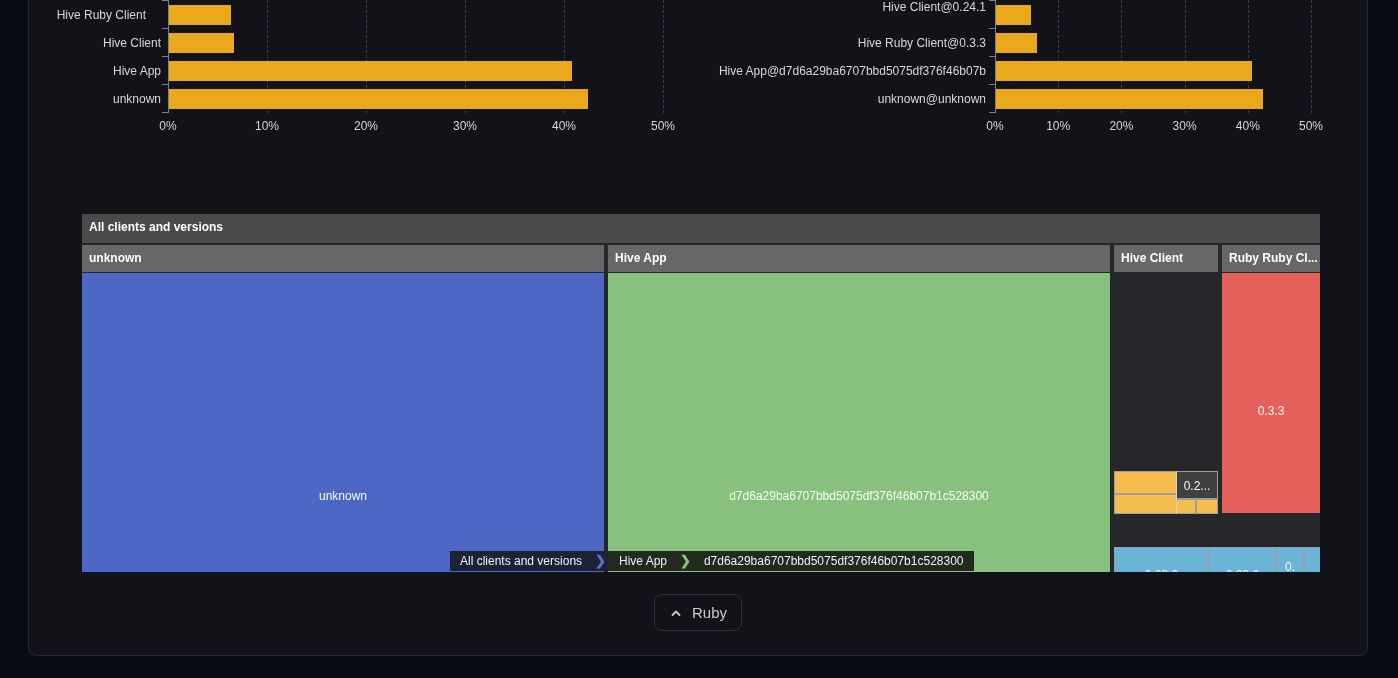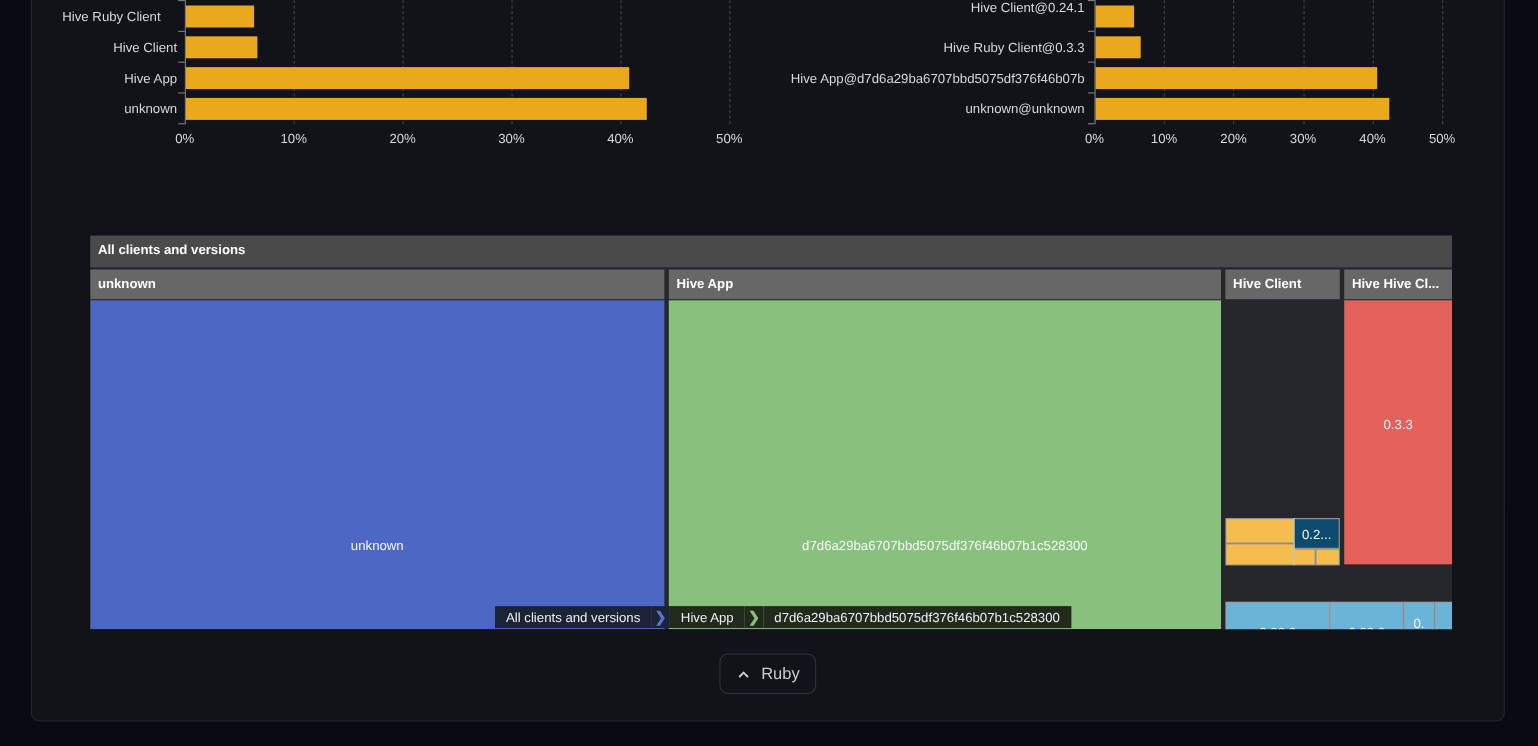--- a/index.html
+++ b/index.html
@@ -108,29 +108,29 @@
       <div class="tm-node tm-header" style="left: 0px; top: 31px; width: 522px; height: 27px; background: rgb(103, 103, 103);">unknown</div>
       <div class="tm-node tm-cell" style="left: 0px; top: 59px; width: 522px; height: 299px; background: rgb(77, 104, 196);">
         <span class="lbl" style="top: 216px;">unknown</span>
       </div>
       <div class="tm-node tm-header" style="left: 526px; top: 31px; width: 502px; height: 27px; background: rgb(103, 103, 103);">Hive App</div>
       <div class="tm-node tm-cell" style="left: 526px; top: 59px; width: 502px; height: 299px; background: rgb(135, 193, 125);">
         <span class="lbl" style="top: 216px;">d7d6a29ba6707bbd5075df376f46b07b1c528300</span>
       </div>
       <div class="tm-node tm-header" style="left: 1032px; top: 31px; width: 104px; height: 27px; background: rgb(103, 103, 103);">Hive Client</div>
       <div class="tm-node tm-cell outlined" style="left: 1033px; top: 258px; width: 61px; height: 21px; background: rgb(245, 189, 77);"></div>
-      <div class="tm-node tm-cell outlined" style="left: 1095px; top: 258px; width: 40px; height: 26px; background: #0c4a6e;">
+      <div class="tm-node tm-cell outlined" style="left: 1095px; top: 258px; width: 40px; height: 26px; background: #404040;">
         <span class="lbl" style="top: 7px;">0.2...</span>
       </div>
       <div class="tm-node tm-cell outlined" style="left: 1033px; top: 281px; width: 61px; height: 18px; background: rgb(245, 189, 77);"></div>
       <div class="tm-node tm-cell outlined" style="left: 1095px; top: 286px; width: 18px; height: 13px; background: rgb(245, 189, 77);"></div>
       <div class="tm-node tm-cell outlined" style="left: 1115px; top: 286px; width: 20px; height: 13px; background: rgb(245, 189, 77);"></div>
-      <div class="tm-node tm-header" style="left: 1140px; top: 31px; width: 98px; height: 27px; background: rgb(103, 103, 103);">Hive Hive Cl...</div>
+      <div class="tm-node tm-header" style="left: 1140px; top: 31px; width: 98px; height: 27px; background: rgb(103, 103, 103);">Ruby Ruby Cl...</div>
       <div class="tm-node tm-cell" style="left: 1140px; top: 59px; width: 98px; height: 240px; background: rgb(228, 96, 90);">
-        <span class="lbl" style="top: 106px; text-align: center;">0.3.3</span>
+        <span class="lbl" style="top: 131px; text-align: center;">0.3.3</span>
       </div>
       <div class="tm-node tm-cell outlined" style="left: 1033px; top: 334px; width: 93px; height: 44px; background: rgb(106, 180, 216);">
         <span class="lbl" style="top: 20px;">0.23.0</span>
       </div>
       <div class="tm-node tm-cell outlined" style="left: 1128px; top: 334px; width: 65px; height: 44px; background: rgb(106, 180, 216);">
         <span class="lbl" style="top: 20px;">0.23.0</span>
       </div>
       <div class="tm-node tm-cell outlined" style="left: 1195px; top: 334px; width: 26px; height: 44px; background: rgb(106, 180, 216);">
         <span class="lbl" style="top: 12px;">0.</span>
       </div>

